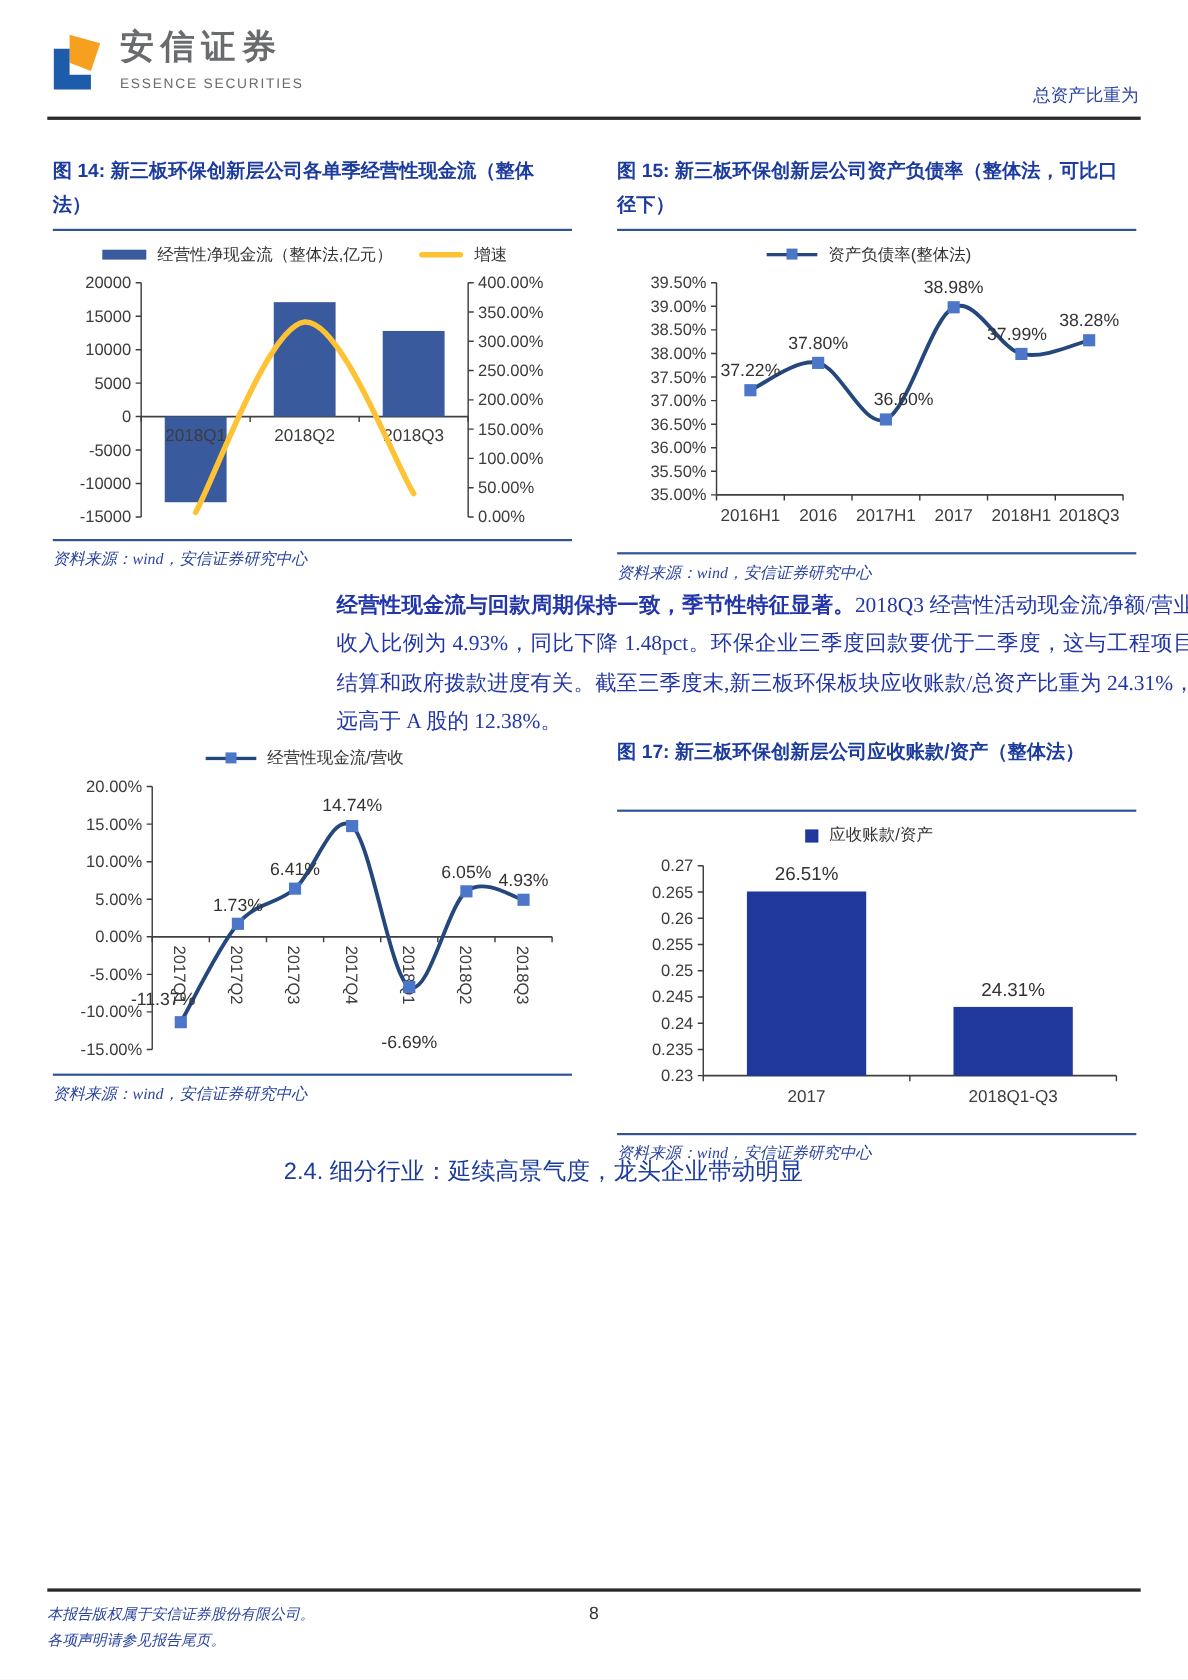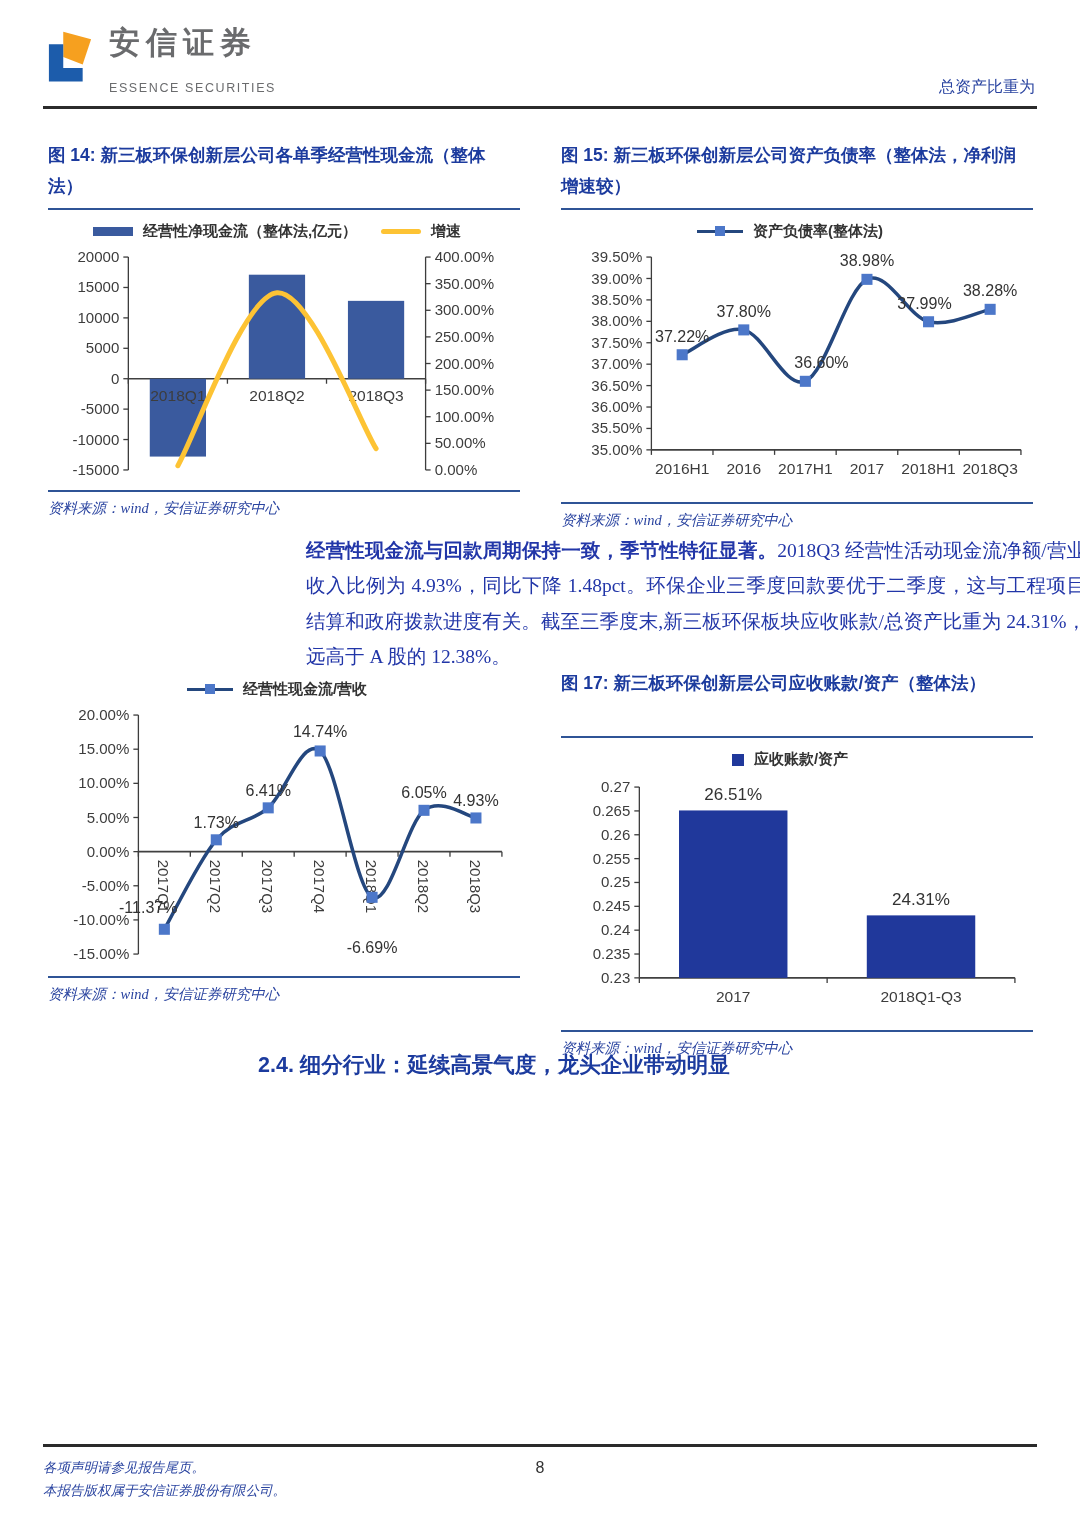--- a/index.html
+++ b/index.html
@@ -2,47 +2,47 @@
 <html><head>
 <meta charset="utf-8">
 <style>
   html,body{margin:0;padding:0;background:#e8e8e8;}
   .page{width:1080px;height:1527px;background:#ffffff;margin:0 auto;position:relative;
         font-family:"Liberation Sans",sans-serif;overflow:hidden;}
   
   .header{position:absolute;top:26px;left:43px;right:43px;height:80px;border-bottom:3px solid #2b2b2b;}
   .logo-wrap{display:flex;align-items:flex-start;gap:12px;}
   .logo-text .cn{font-size:31px;font-weight:bold;color:#6a6b6d;letter-spacing:6px;line-height:1.1;}
-  .logo-text .en{font-size:12.5px;color:#6a6b6d;letter-spacing:1.6px;margin-top:21px;}
+  .logo-text .en{font-size:12.5px;color:#6a6b6d;letter-spacing:1.6px;margin-top:9px;}
   .doc-type{position:absolute;right:2px;bottom:8px;color:#2a44a0;font-size:16px;
             font-family:"Liberation Serif",serif;}
   
   .figs{position:absolute;left:48px;width:985px;display:grid;grid-template-columns:472px 472px;column-gap:41px;}
   .figs.row1{top:140px;}
   .figs.row2{top:668px;}
   .fig-title{color:#1c3b9e;font-size:17.5px;font-weight:bold;line-height:1.75;
              border-bottom:2px solid #2f5496;padding-bottom:6px;min-height:62px;}
   .legend{display:flex;justify-content:center;align-items:center;gap:10px;margin:12px 0 2px 0;
-          font-size:15px;color:#333;font-weight:bold;}
+          font-size:15px;color:#333;}
   .legend .lab{margin-right:14px;}
   .sw-bar{width:40px;height:9px;background:#3a5a9e;display:inline-block;}
   .sw-yellow{width:40px;height:5px;background:#fdc334;border-radius:3px;display:inline-block;}
   .sw-line{width:46px;height:3px;background:#24477e;position:relative;display:inline-block;}
   .sw-line i{position:absolute;left:18px;top:-4px;width:10px;height:10px;background:#4c77c9;display:block;}
   .sw-sq{width:12px;height:12px;background:#20389b;display:inline-block;}
   .chart{display:block;width:472px;}
   .source{color:#2a44a0;font-size:14.5px;font-style:italic;font-family:"Liberation Serif",serif;
           border-top:2px solid #2f5496;padding-top:7px;margin-top:6px;}
   
   .para{position:absolute;left:258px;width:780px;color:#2236a8;font-size:19.5px;line-height:1.82;
         text-align:justify;font-family:"Liberation Serif",serif;margin-left:48px;}
   .para b{font-weight:bold;}
   .para1{top:533px;}
   .sec-head{position:absolute;left:258px;top:1050px;width:780px;color:#1c3b9e;font-size:21.5px;
-            font-weight:bold;font-family:"Liberation Sans",sans-serif;}
+            font-weight:normal;font-family:"Liberation Sans",sans-serif;}
   .para2{top:1092px;}
   
   .footer{position:absolute;left:43px;right:43px;top:1444px;border-top:3px solid #2a2a2a;padding-top:10px;}
   .footer .left{color:#2a44a0;font-size:13.5px;line-height:1.7;font-style:italic;
                 font-family:"Liberation Serif",serif;}
   .footer .pagenum{position:absolute;left:0;right:0;top:12px;text-align:center;color:#333;font-size:16px;}
 </style>
 </head>
 <body>
 
@@ -117,21 +117,21 @@
           <rect x="200.00000000000003" y="31.56571428571428" width="56" height="103.57714285714289" fill="#3a5a9e"></rect>
           <rect x="298.6666666666667" y="57.611428571428576" width="56" height="77.53142857142859" fill="#3a5a9e"></rect>
           <text x="129.33333333333334" y="157.14285714285717" fill="#3d3d3d" font-size="15.5" text-anchor="middle" font-family="&quot;Liberation Sans&quot;,sans-serif" font-weight="normal">2018Q1</text>
           <text x="228" y="157.14285714285717" fill="#3d3d3d" font-size="15.5" text-anchor="middle" font-family="&quot;Liberation Sans&quot;,sans-serif" font-weight="normal">2018Q2</text>
           <text x="326.6666666666667" y="157.14285714285717" fill="#3d3d3d" font-size="15.5" text-anchor="middle" font-family="&quot;Liberation Sans&quot;,sans-serif" font-weight="normal">2018Q3</text>
           <path d="M129.33333333333334,221.76C145.8,193.1,195.1,52.3,228.0,49.5C260.9,46.7,310.2,178.9,326.7,204.8" fill="none" stroke="#fdc334" stroke-width="5" stroke-linecap="round"></path>
         </svg>
       <div class="source">资料来源：wind，安信证券研究中心</div>
     </div>
     <div class="fig">
-      <div class="fig-title">图 15: 新三板环保创新层公司资产负债率（整体法，净利润增速较）</div>
+      <div class="fig-title">图 15: 新三板环保创新层公司资产负债率（整体法，可比口径下）</div>
       <div class="legend">
         <span class="sw-line">
             <i></i>
           </span>
         <span class="lab">资产负债率(整体法)</span>
       </div>
       <svg class="chart" viewBox="0 0 470 252">
           <line x1="90" y1="14" x2="90" y2="206" stroke="#3d3d3d" stroke-width="1.3"></line>
           <line x1="85" y1="206" x2="90" y2="206" stroke="#3d3d3d" stroke-width="1.3"></line>
           <text x="81" y="211" fill="#3d3d3d" font-size="15" text-anchor="end" font-family="&quot;Liberation Sans&quot;,sans-serif" font-weight="normal">35.00%</text>
@@ -287,19 +287,19 @@
           <text x="358.5" y="230" fill="#3d3d3d" font-size="15.5" text-anchor="middle" font-family="&quot;Liberation Sans&quot;,sans-serif" font-weight="normal">2018Q1-Q3</text>
         </svg>
       <div class="source">资料来源：wind，安信证券研究中心</div>
     </div>
   </div>
 
   <div class="sec-head">2.4. 细分行业：延续高景气度，龙头企业带动明显</div>
 
   <div class="footer">
     <div class="left">
+      <div>本报告版权属于安信证券股份有限公司。</div>
       <div>各项声明请参见报告尾页。</div>
-      <div>本报告版权属于安信证券股份有限公司。</div>
     </div>
     <div class="pagenum">8</div>
   </div>
 
 </div>
 
 </body></html>

